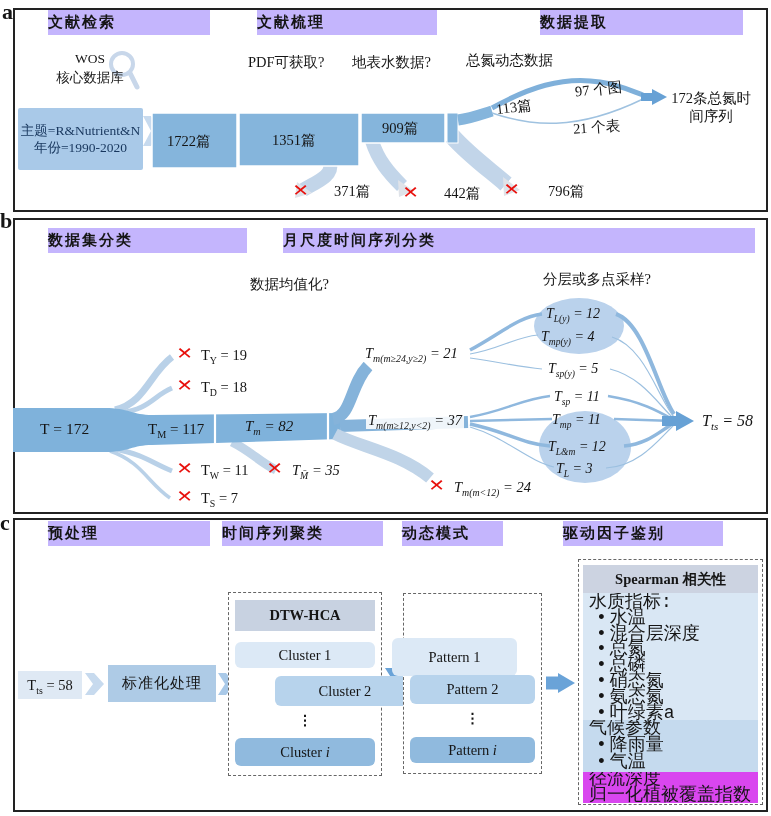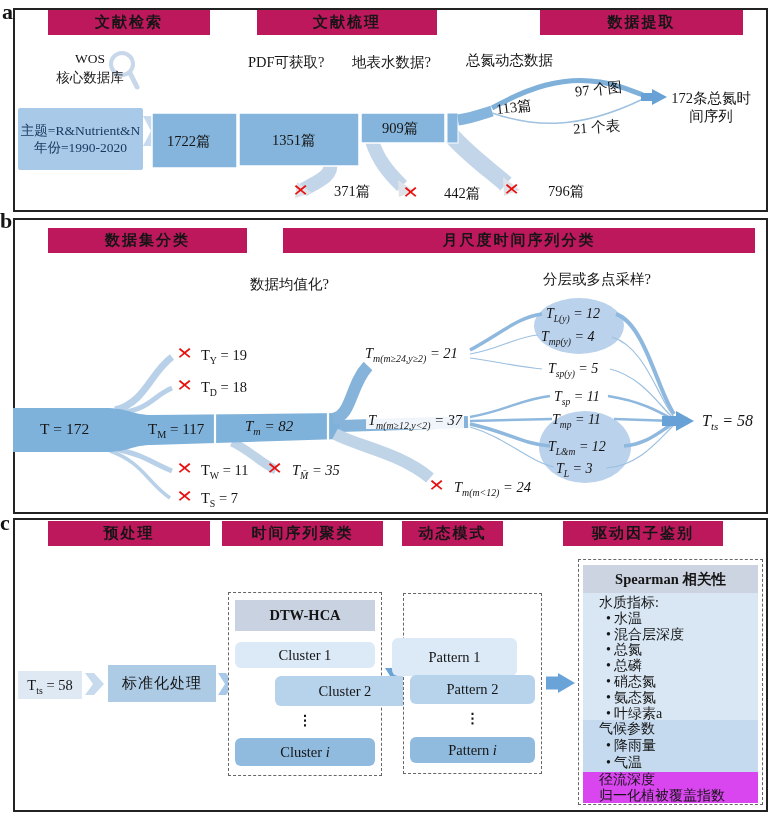--- a/index.html
+++ b/index.html
@@ -1,39 +1,39 @@
 <!DOCTYPE html>
 <html><head>
 <meta charset="utf-8">
 <style>
   html,body{margin:0;padding:0;background:#fff;}
   .page{position:relative;width:771px;height:816px;background:#fff;overflow:hidden;
         font-family:"Liberation Serif","DejaVu Serif",serif;color:#151515;}
   .panel{position:absolute;border:2px solid #222;background:#fff;box-sizing:border-box;}
   .plab{position:absolute;font-weight:bold;font-size:22px;line-height:1;}
   svg.layer{position:absolute;left:0;top:0;}
-  .hdr{position:absolute;background:#be185d;font-weight:bold;font-size:15px;text-align:center;
+  .hdr{position:absolute;background:#c4b5fd;font-weight:bold;font-size:15px;text-align:left;
        height:25px;line-height:25px;letter-spacing:2px;}
   .txt{position:absolute;white-space:nowrap;font-size:14.5px;line-height:1.15;}
   .ctr{text-align:center;}
   .it{font-style:italic;}
   .mlbl{position:absolute;white-space:nowrap;font-size:14.5px;line-height:1.1;
         background:rgba(255,255,255,.87);padding:0 2px;}
   .nohalo{background:none;padding:0;}
   sub{font-size:68%;line-height:0;}
   .x{position:absolute;color:#e8100c;font-weight:bold;font-size:16px;line-height:1;
      font-family:"DejaVu Sans",sans-serif;transform:scale(1.25,1.05);}
   .fbox{position:absolute;display:flex;align-items:center;justify-content:center;box-sizing:border-box;}
   .dashed{position:absolute;border:1.5px dashed #666;background:#fff;box-sizing:border-box;}
   .subhdr{position:absolute;background:#c8d2e1;text-align:center;font-weight:bold;font-size:14.5px;
           display:flex;align-items:center;justify-content:center;}
   .rrow{position:absolute;border-radius:6px;display:flex;align-items:center;justify-content:center;
         font-size:14.5px;}
   .dots{position:absolute;text-align:center;font-weight:bold;font-size:14px;line-height:1;}
-  .sec{position:absolute;font-size:14px;box-sizing:border-box;padding-left:16px;overflow:hidden;}
+  .sec{position:absolute;font-size:18px;box-sizing:border-box;padding-left:6px;overflow:hidden;font-family:Liberation Mono, monospace;}
   .sline{white-space:nowrap;}
   .bu{margin:0 3px 0 7px;}
   .qbox{position:absolute;background:#a9c9e8;display:flex;flex-direction:column;align-items:center;
         justify-content:center;font-size:13.5px;line-height:17px;color:#17365d;border-radius:2px;}
 </style>
 </head>
 <body>
 
 <div class="page">
 

